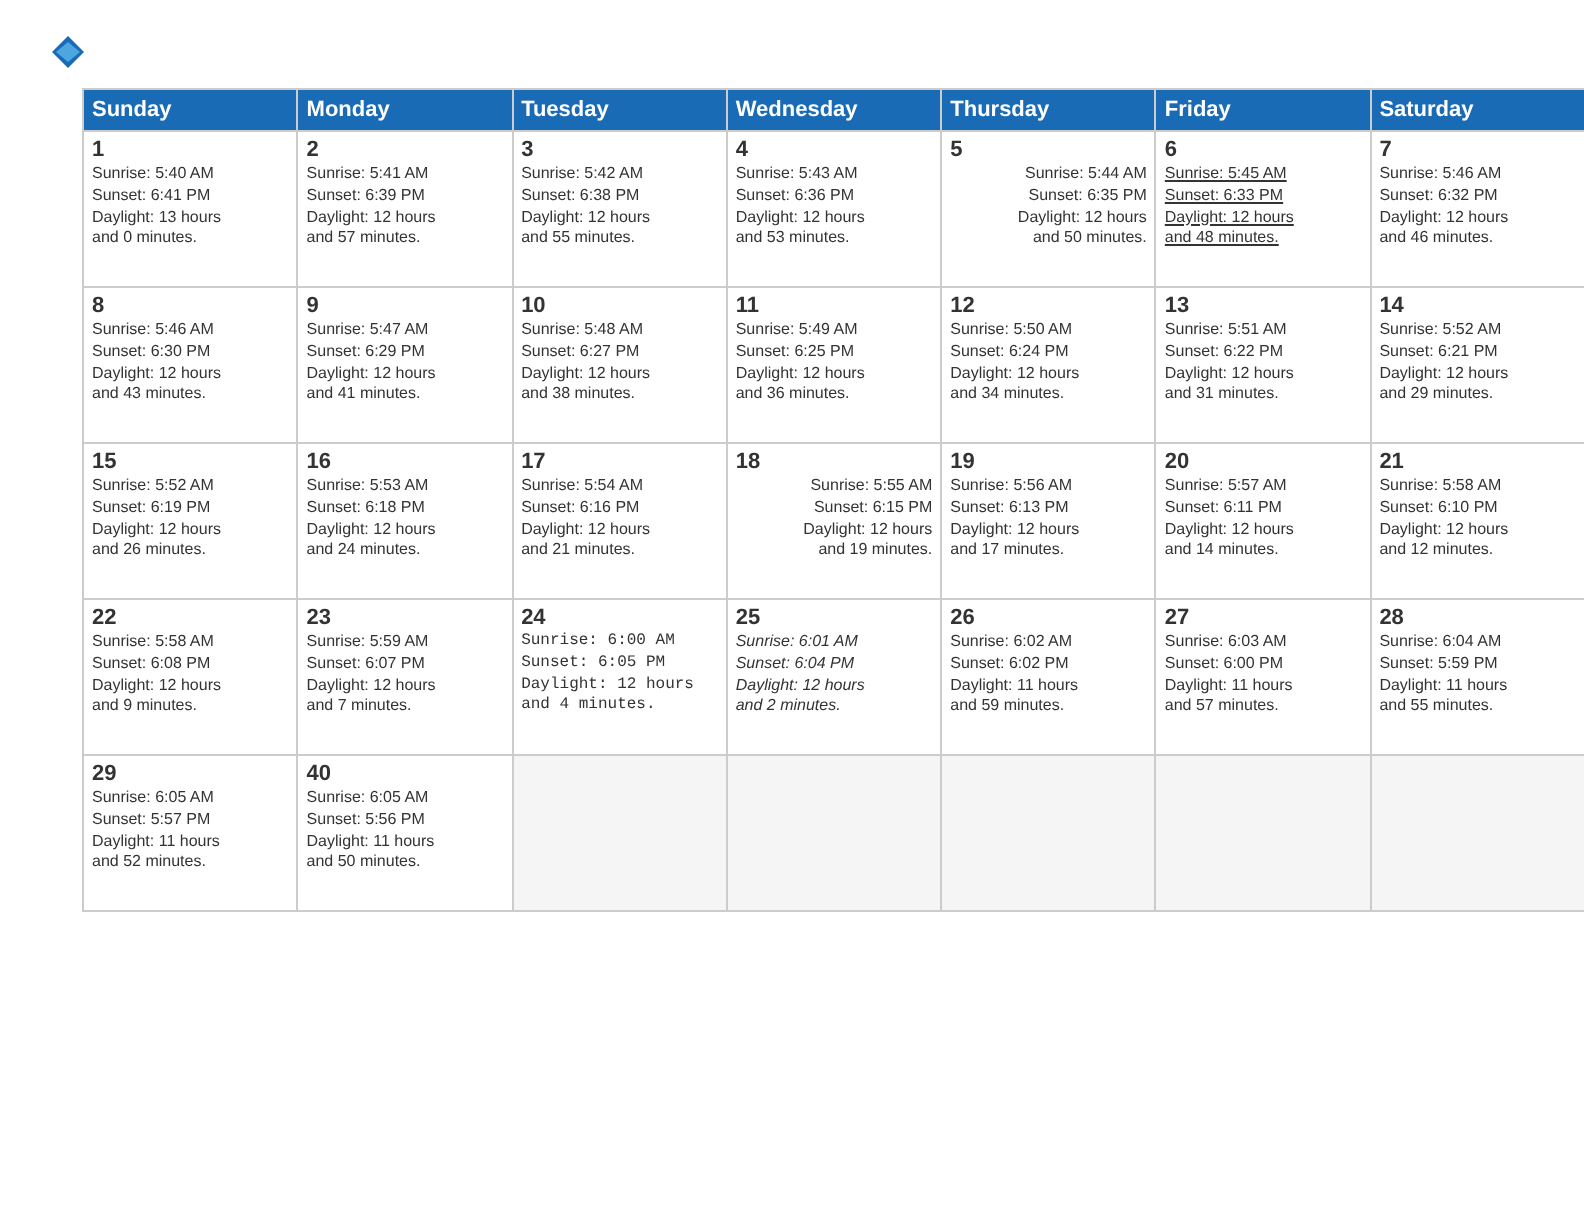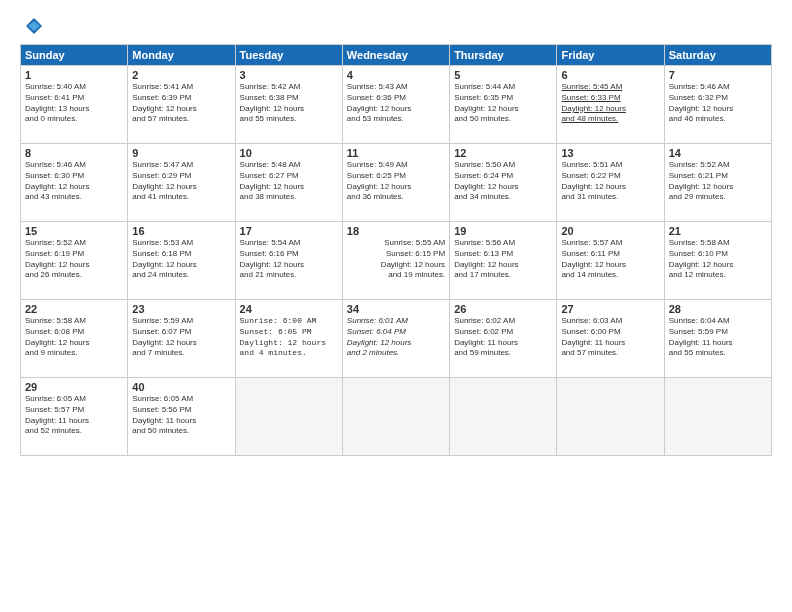--- a/index.html
+++ b/index.html
@@ -58,20 +58,21 @@
     }
     .subtitle {
       font-size: 14px;
       color: #555;
       margin-top: 2px;
     }
     table {
       width: 100%;
       border-collapse: collapse;
       table-layout: fixed;
+      margin-left: 21px;
     }
     th {
       background-color: #1a6bb5;
       color: #fff;
       font-size: 11px;
       font-weight: bold;
       padding: 4px 4px;
       text-align: left;
       border: 1px solid #ccc;
     }
@@ -157,21 +158,21 @@
           </td>
           <td>
             <span class="day-num">4</span>
             <div class="day-info" style="white-space: pre-line;">Sunrise: 5:43 AM
 Sunset: 6:36 PM
 Daylight: 12 hours
 and 53 minutes.</div>
           </td>
           <td>
             <span class="day-num">5</span>
-            <div class="day-info" style="white-space: pre-line;">Sunrise: 5:44 AM
+            <div class="day-info" style="white-space: pre-line; text-align: right;">Sunrise: 5:44 AM
 Sunset: 6:35 PM
 Daylight: 12 hours
 and 50 minutes.</div>
           </td>
           <td>
             <span class="day-num">6</span>
             <div class="day-info" style="white-space: pre-line; text-decoration: underline;">Sunrise: 5:45 AM
 Sunset: 6:33 PM
 Daylight: 12 hours
 and 48 minutes.</div>
@@ -302,21 +303,21 @@
 and 7 minutes.</div>
           </td>
           <td>
             <span class="day-num">24</span>
             <div class="day-info" style="white-space: pre-line; font-family: Liberation Mono, monospace;">Sunrise: 6:00 AM
 Sunset: 6:05 PM
 Daylight: 12 hours
 and 4 minutes.</div>
           </td>
           <td>
-            <span class="day-num">34</span>
+            <span class="day-num">25</span>
             <div class="day-info" style="white-space: pre-line; font-style: italic;">Sunrise: 6:01 AM
 Sunset: 6:04 PM
 Daylight: 12 hours
 and 2 minutes.</div>
           </td>
           <td>
             <span class="day-num">26</span>
             <div class="day-info" style="white-space: pre-line;">Sunrise: 6:02 AM
 Sunset: 6:02 PM
 Daylight: 11 hours

